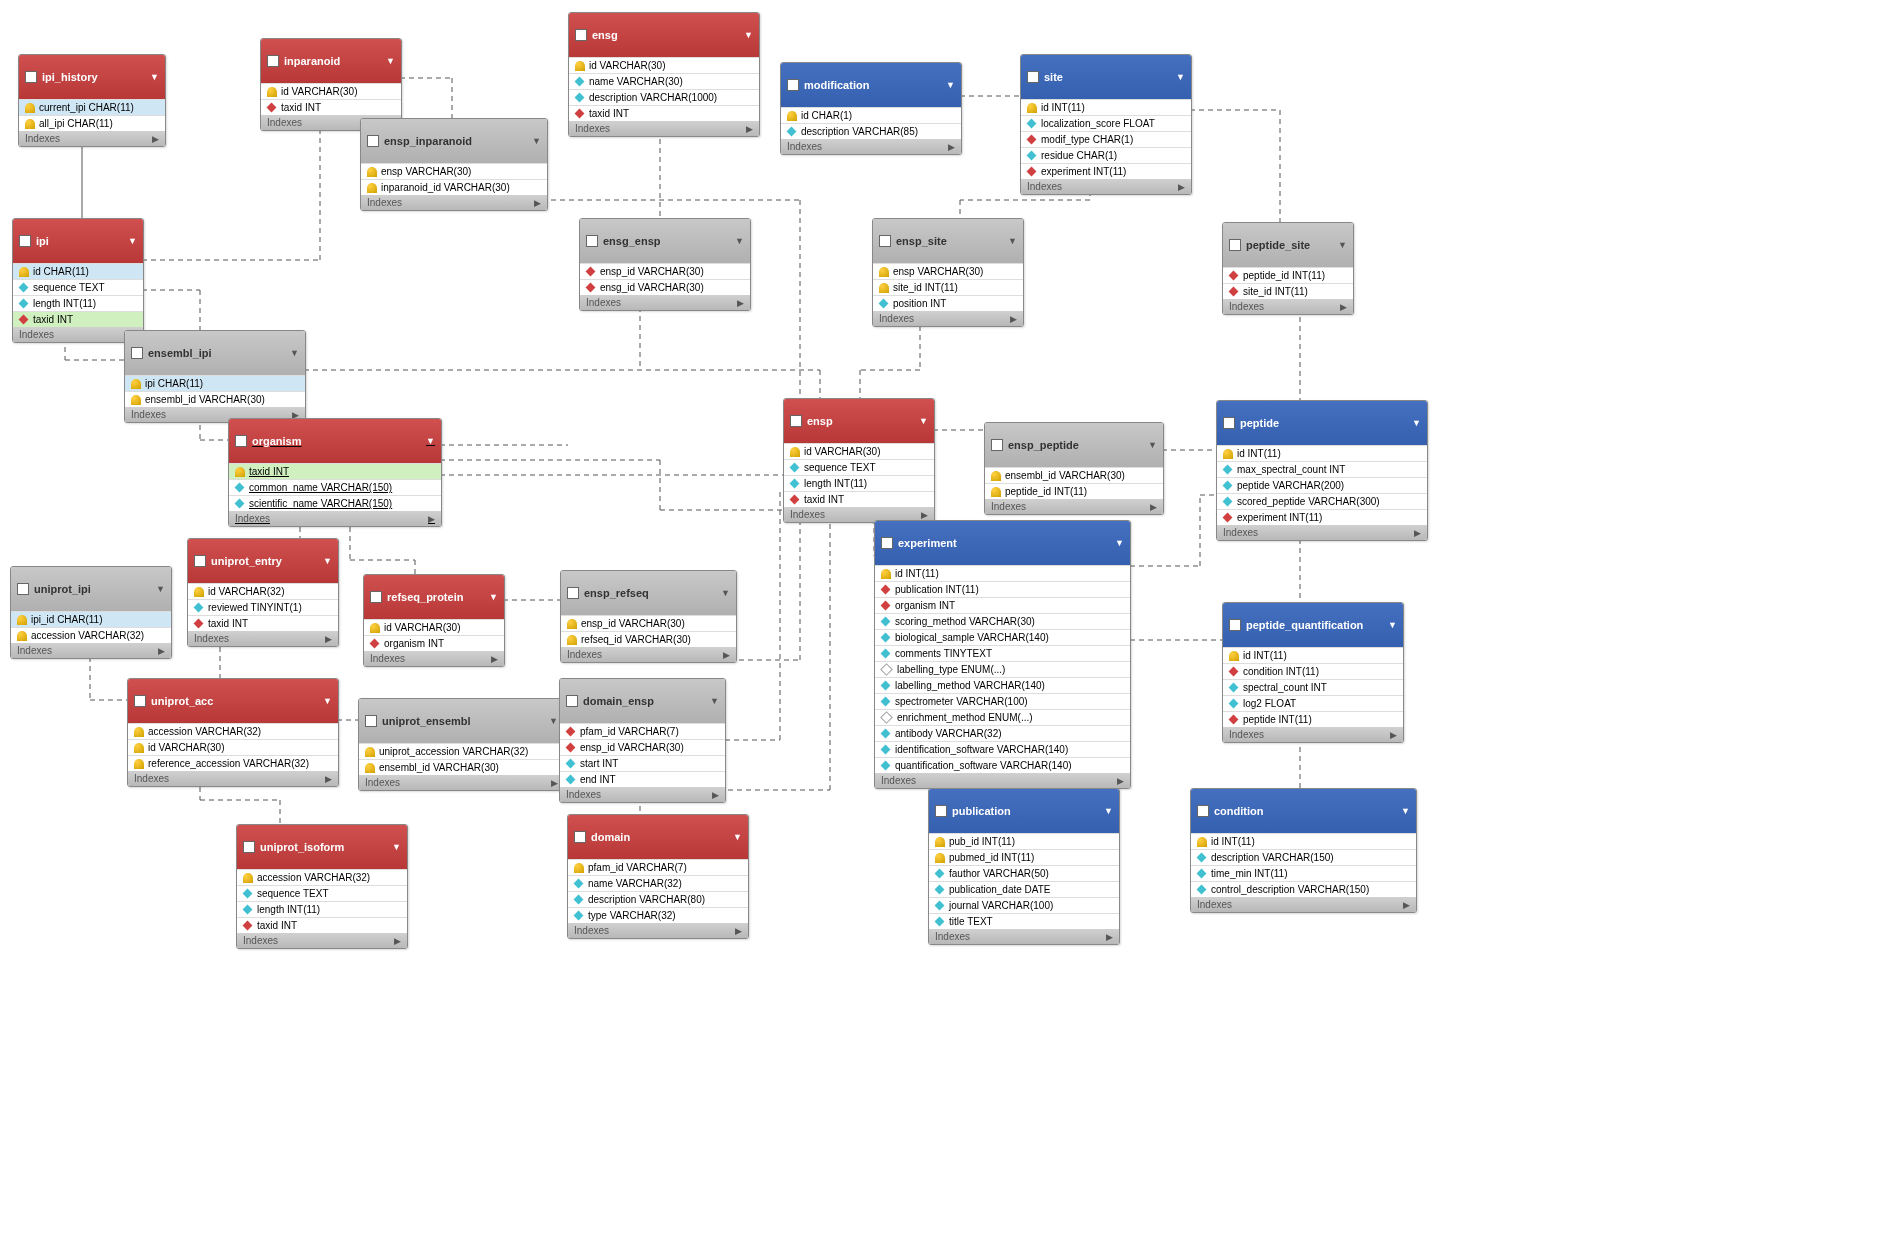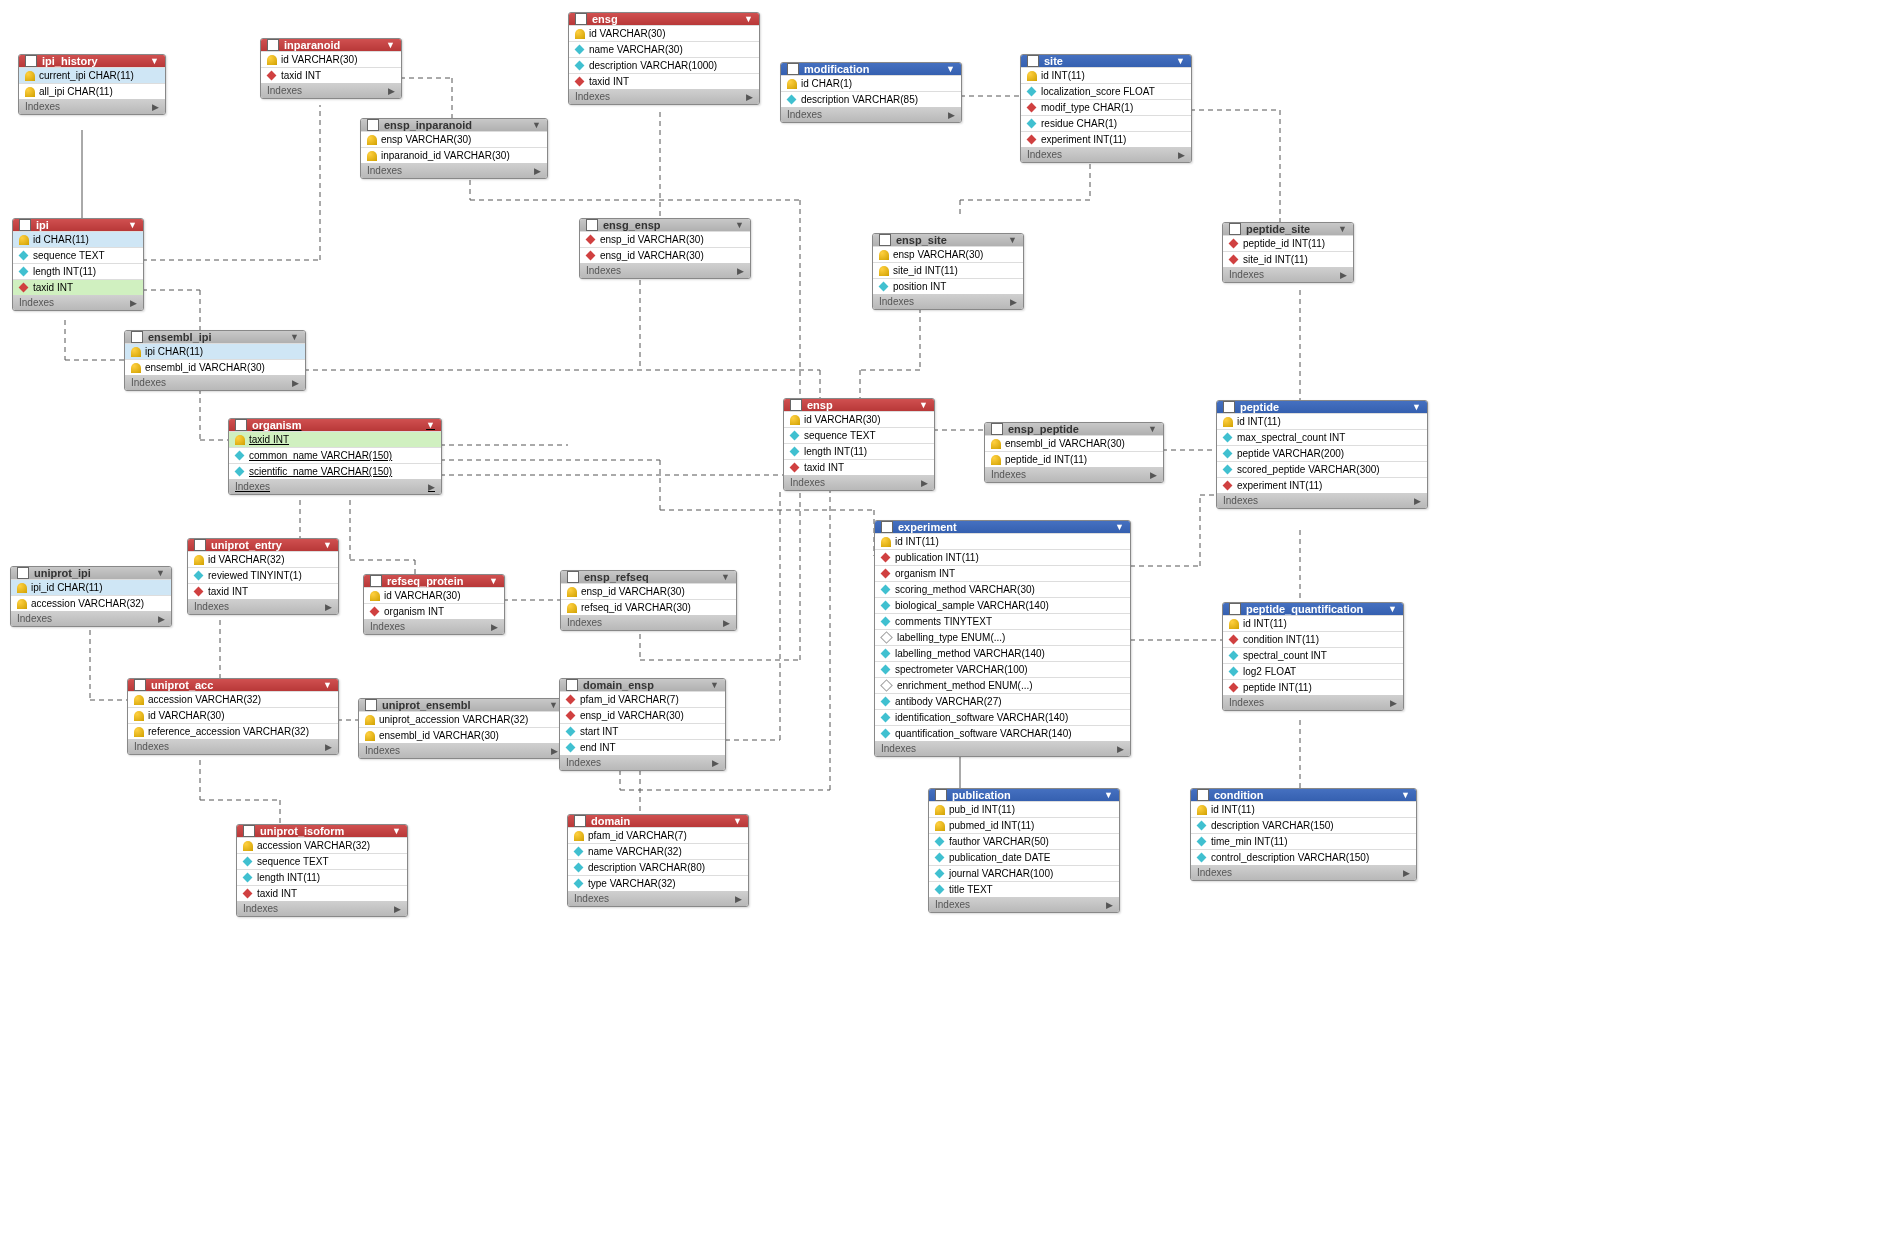--- a/index.html
+++ b/index.html
@@ -1,17 +1,17 @@
 <!DOCTYPE html>
 <html><head>
 <meta charset="utf-8">
 <style>
 body{margin:0;padding:0;background:#fff;font-family:Arial,Helvetica,sans-serif;font-size:10px;width:1877px;height:1252px;position:relative}
 .table{position:absolute;border:1px solid #888;border-radius:3px;background:#fff;box-shadow:1px 1px 2px rgba(0,0,0,0.15);overflow:hidden}
-.table-header{display:flex;align-items:center;padding:0 6px;font-weight:bold;color:#fff;font-size:11px}
+.table-header{display:flex;align-items:center;padding:16px 6px;font-weight:bold;color:#fff;font-size:11px}
 .table-header.red{background:linear-gradient(#d05050,#b83838)}
 .table-header.blue{background:linear-gradient(#4570c0,#3560b0)}
 .table-header.gray{background:linear-gradient(#c8c8c8,#b0b0b0);color:#333}
 .table-header .hicon{width:10px;height:10px;background:#fff;border:1px solid #666;margin-right:5px;display:inline-block}
 .table-header .tri{margin-left:auto;font-size:9px;color:#fff}
 .table-header.gray .tri{color:#555}
 .row{display:flex;align-items:center;padding:2px 6px;background:#fff;font-size:10px;color:#000;border-top:1px solid #ddd}
 .row.hl-blue{background:#cfe6f5}
 .row.hl-green{background:#d0f0c0}
 .row .icon{width:10px;height:10px;margin-right:4px;display:inline-block;flex-shrink:0}
@@ -269,21 +269,21 @@
       </div>
       <div class="row">
         <span class="icon diamond red"></span>
         <span>ensg_id VARCHAR(30)</span>
       </div>
       <div class="footer">
         <span>Indexes</span>
         <span class="arrow">▶</span>
       </div>
     </div>
-    <div class="table" style="left: 872px; top: 218px; width: 150px; margin-top: 15px;">
+    <div class="table" style="left: 872px; top: 218px; width: 150px;">
       <div class="table-header gray">
         <span class="hicon"></span>
         <span>ensp_site</span>
         <span class="tri">▼</span>
       </div>
       <div class="row">
         <span class="icon key"></span>
         <span>ensp VARCHAR(30)</span>
       </div>
       <div class="row">
@@ -558,21 +558,21 @@
       <div class="row">
         <span class="icon diamond cyan"></span>
         <span>spectrometer VARCHAR(100)</span>
       </div>
       <div class="row">
         <span class="icon diamond open"></span>
         <span>enrichment_method ENUM(...)</span>
       </div>
       <div class="row">
         <span class="icon diamond cyan"></span>
-        <span>antibody VARCHAR(27)</span>
+        <span>antibody VARCHAR(32)</span>
       </div>
       <div class="row">
         <span class="icon diamond cyan"></span>
         <span>identification_software VARCHAR(140)</span>
       </div>
       <div class="row">
         <span class="icon diamond cyan"></span>
         <span>quantification_software VARCHAR(140)</span>
       </div>
       <div class="footer">

